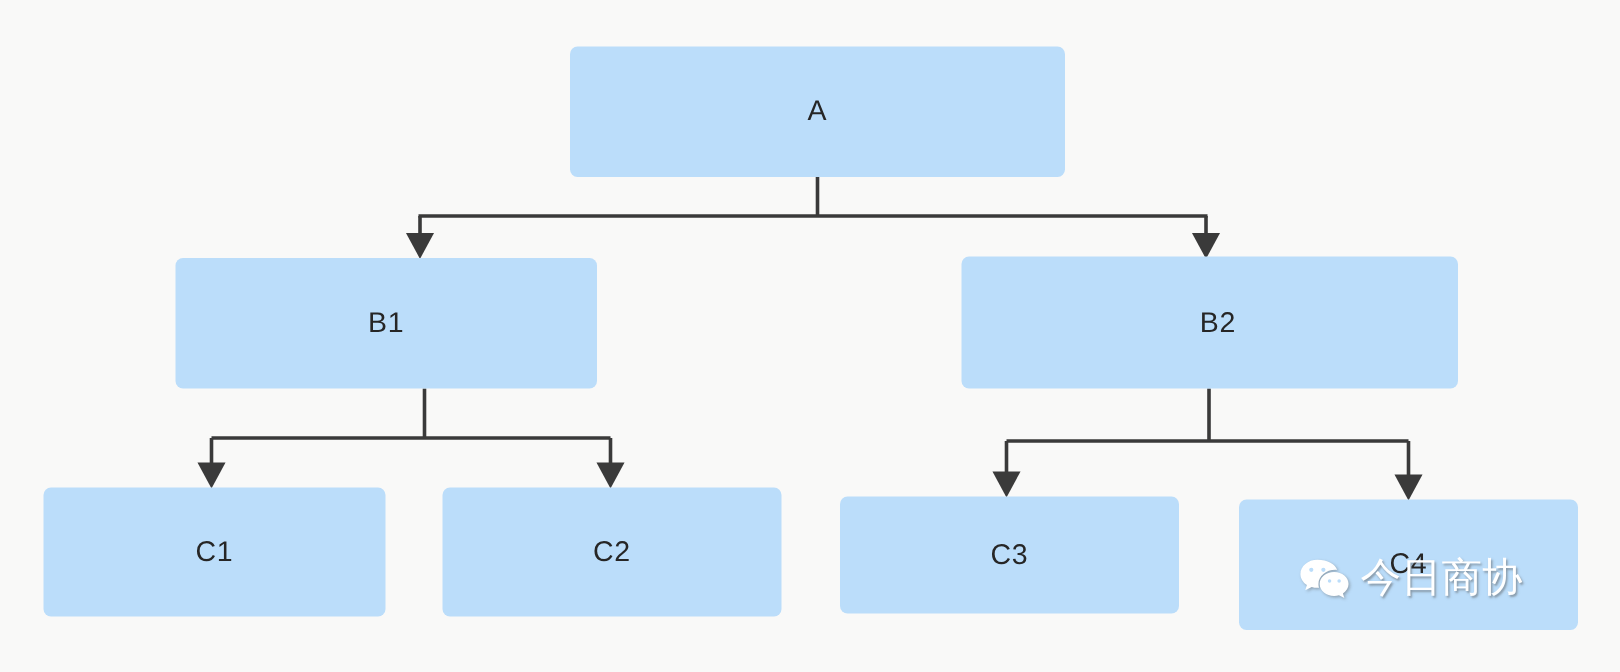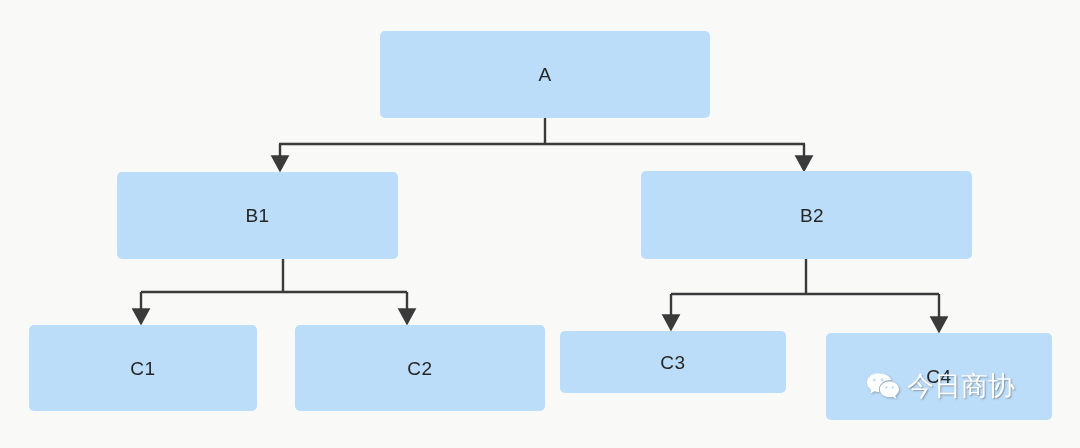--- a/index.html
+++ b/index.html
@@ -114,25 +114,25 @@
   </div>
 
   <div class="node" style="left:641px; top:171px; width:331px; height:88px;padding-left:11px;">
     <span class="node-label">B2</span>
   </div>
 
   <div class="node" style="left:29px; top:325px; width:228px; height:86px;">
     <span class="node-label">C1</span>
   </div>
 
-  <div class="node" style="left:295px; top:325px; width:250px; height:86px;">
+  <div class="node" style="left:295px; top:325px; width:226px; height:86px;">
     <span class="node-label">C2</span>
   </div>
 
-  <div class="node" style="left:560px; top:331px; width:226px; height:62px;">
+  <div class="node" style="left:560px; top:331px; width:226px; height:78px;">
     <span class="node-label">C3</span>
   </div>
 
   <div class="node" style="left:826px; top:333px; width:226px; height:87px;">
     <span class="node-label">C4</span>
   </div>
 
   <div id="watermark">
     <span class="wm-logo">
       <svg viewBox="0 0 36 32" width="34" height="30" xmlns="http://www.w3.org/2000/svg">

